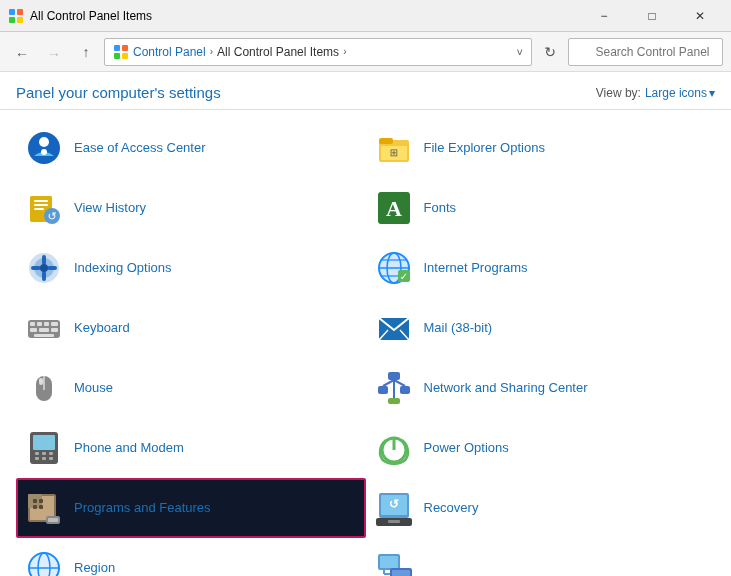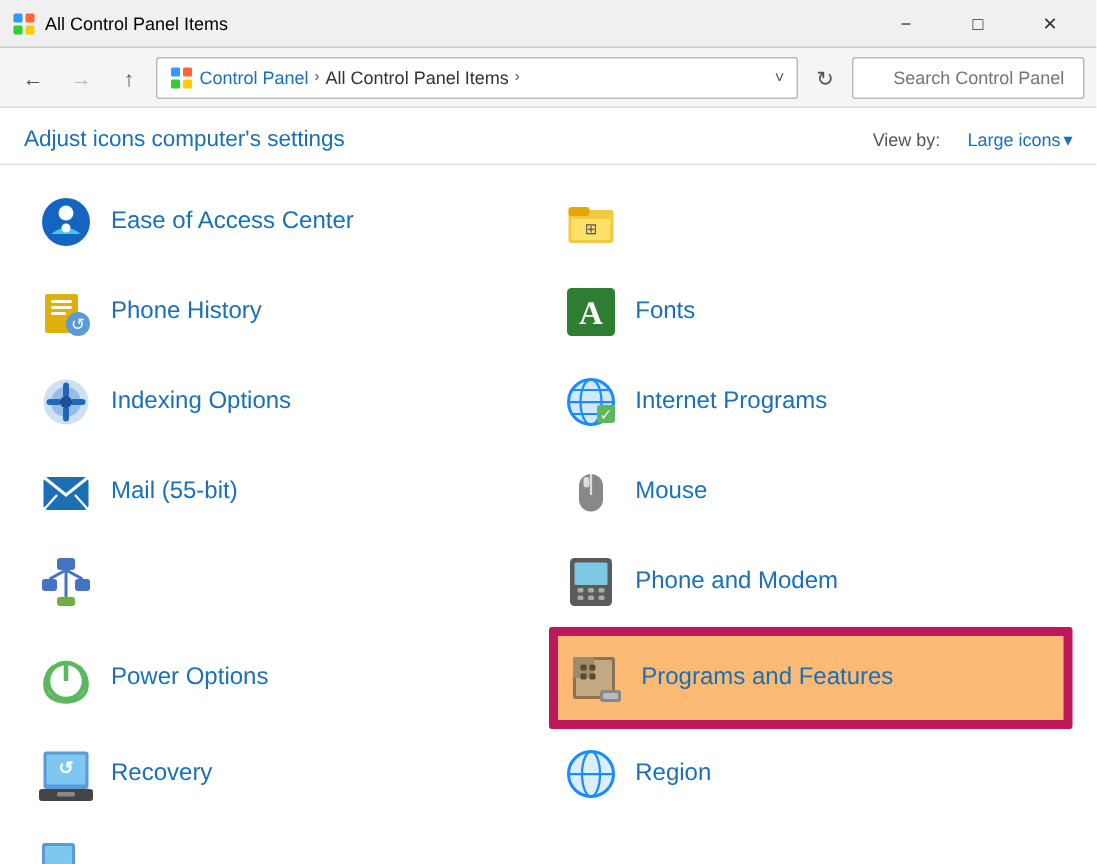--- a/index.html
+++ b/index.html
@@ -171,21 +171,21 @@
       flex-shrink: 0;
     }
     .page-title-text {
       font-size: 15px;
       color: #1a6fb5;
       font-weight: 400;
     }
     .view-by {
       display: flex;
       align-items: center;
-      gap: 18px;
+      gap: 4px;
       font-size: 12px;
       color: #555;
       margin-left: 28px;
     }
     .view-by-label { color: #555; }
     .view-by-value {
       color: #1a6fb5;
       cursor: pointer;
       display: flex;
       align-items: center;
@@ -214,33 +214,33 @@
     .control-item {
       display: flex;
       align-items: center;
       padding: 8px 6px;
       cursor: pointer;
       border: 2px solid transparent;
       border-radius: 2px;
       gap: 10px;
     }
     .control-item.selected {
-      background: #fdba74;
-      border: 6px solid #be185d;
+      background: #0f172a;
+      border: 2px solid #be185d;
     }
     .item-icon {
       width: 40px;
       height: 40px;
       flex-shrink: 0;
       display: flex;
       align-items: center;
       justify-content: center;
     }
     .item-label {
-      font-size: 16px;
+      font-size: 13px;
       color: #1a6fb5;
       line-height: 1.3;
     }
 
     
     .items-container::-webkit-scrollbar { width: 17px; }
     .items-container::-webkit-scrollbar-track { background: #f0f0f0; }
     .items-container::-webkit-scrollbar-thumb {
       background: #c0c0c0;
       border: 3px solid #f0f0f0;
@@ -289,21 +289,21 @@
   <button class="refresh-btn">↻</button>
   <div class="search-box">
     <input class="search-input" placeholder="Search Control Panel" type="text" style="">
 
   </div>
 </div>
 
 <div class="main-content">
 
   <div class="content-header">
-    <span class="page-title-text">Adjust icons computer's settings</span>
+    <span class="page-title-text">Panel your computer's settings</span>
     <div class="view-by">
       <span class="view-by-label">View by:</span>
       <span class="view-by-value">
         <span>Large icons</span>
         <span>▾</span>
       </span>
     </div>
   </div>
   <div class="divider"></div>
 
@@ -322,34 +322,35 @@
         </div>
         <div class="control-item">
           <div class="item-icon">
             <svg width="36" height="36" viewBox="0 0 36 36">
               <rect x="3" y="10" width="30" height="22" rx="2" fill="#f5c842"></rect>
               <rect x="3" y="8" width="14" height="6" rx="2" fill="#e6a800"></rect>
               <rect x="5" y="16" width="26" height="14" rx="1" fill="#ffe066"></rect>
               <text x="18" y="26" text-anchor="middle" font-size="10" fill="#555">⊞</text>
             </svg>
           </div>
+          <span class="item-label">File Explorer Options</span>
         </div>
         <div class="control-item">
           <div class="item-icon">
             <svg width="36" height="36" viewBox="0 0 36 36">
               <rect x="4" y="6" width="22" height="26" rx="2" fill="#c8a020"></rect>
               <rect x="4" y="6" width="22" height="26" rx="2" fill="#e6b800" opacity="0.7"></rect>
               <rect x="8" y="10" width="14" height="2" rx="1" fill="#fff"></rect>
               <rect x="8" y="14" width="14" height="2" rx="1" fill="#fff"></rect>
               <rect x="8" y="18" width="10" height="2" rx="1" fill="#fff"></rect>
               <circle cx="26" cy="26" r="8" fill="#5b9bd5"></circle>
               <text x="26" y="30" text-anchor="middle" font-size="11" fill="#fff">↺</text>
             </svg>
           </div>
-          <span class="item-label">Phone History</span>
+          <span class="item-label">View History</span>
         </div>
         <div class="control-item">
           <div class="item-icon">
             <svg width="36" height="36" viewBox="0 0 36 36">
               <rect x="2" y="2" width="32" height="32" rx="3" fill="#2e7d32"></rect>
               <text x="18" y="26" text-anchor="middle" font-size="22" font-family="serif" fill="#fff" font-weight="bold">A</text>
             </svg>
           </div>
           <span class="item-label">Fonts</span>
         </div>
@@ -378,27 +379,43 @@
               <line x1="6" y1="26" x2="30" y2="26" stroke="#1a8cff" stroke-width="1.2"></line>
               <rect x="22" y="20" width="12" height="12" rx="2" fill="#5cb85c"></rect>
               <text x="28" y="30" text-anchor="middle" font-size="10" fill="#fff">✓</text>
             </svg>
           </div>
           <span class="item-label">Internet Programs</span>
         </div>
         <div class="control-item">
           <div class="item-icon">
             <svg width="36" height="36" viewBox="0 0 36 36">
+              <rect x="2" y="10" width="32" height="18" rx="3" fill="#888"></rect>
+              <rect x="4" y="12" width="5" height="4" rx="1" fill="#ddd"></rect>
+              <rect x="11" y="12" width="5" height="4" rx="1" fill="#ddd"></rect>
+              <rect x="18" y="12" width="5" height="4" rx="1" fill="#ddd"></rect>
+              <rect x="25" y="12" width="7" height="4" rx="1" fill="#ddd"></rect>
+              <rect x="4" y="18" width="7" height="4" rx="1" fill="#ddd"></rect>
+              <rect x="13" y="18" width="10" height="4" rx="1" fill="#ddd"></rect>
+              <rect x="25" y="18" width="7" height="4" rx="1" fill="#ddd"></rect>
+              <rect x="8" y="24" width="20" height="3" rx="1" fill="#ddd"></rect>
+            </svg>
+          </div>
+          <span class="item-label">Keyboard</span>
+        </div>
+        <div class="control-item">
+          <div class="item-icon">
+            <svg width="36" height="36" viewBox="0 0 36 36">
               <rect x="3" y="8" width="30" height="22" rx="3" fill="#1a6fb5"></rect>
               <polyline points="3,8 18,20 33,8" fill="none" stroke="#fff" stroke-width="2"></polyline>
               <line x1="3" y1="30" x2="12" y2="20" stroke="#fff" stroke-width="1.5"></line>
               <line x1="33" y1="30" x2="24" y2="20" stroke="#fff" stroke-width="1.5"></line>
             </svg>
           </div>
-          <span class="item-label">Mail (55-bit)</span>
+          <span class="item-label">Mail (38-bit)</span>
         </div>
         <div class="control-item">
           <div class="item-icon">
             <svg width="36" height="36" viewBox="0 0 36 36">
               <rect x="10" y="6" width="16" height="25" rx="8" fill="#888"></rect>
               <line x1="18" y1="6" x2="18" y2="20" stroke="#ddd" stroke-width="1.5"></line>
               <rect x="13" y="8" width="4" height="7" rx="2" fill="#ddd"></rect>
             </svg>
           </div>
           <span class="item-label">Mouse</span>
@@ -408,20 +425,21 @@
             <svg width="36" height="36" viewBox="0 0 36 36">
               <rect x="12" y="2" width="12" height="8" rx="2" fill="#4472c4"></rect>
               <rect x="2" y="16" width="10" height="8" rx="2" fill="#4472c4"></rect>
               <rect x="24" y="16" width="10" height="8" rx="2" fill="#4472c4"></rect>
               <rect x="12" y="28" width="12" height="6" rx="2" fill="#70ad47"></rect>
               <line x1="18" y1="10" x2="7" y2="16" stroke="#4472c4" stroke-width="2"></line>
               <line x1="18" y1="10" x2="29" y2="16" stroke="#4472c4" stroke-width="2"></line>
               <line x1="18" y1="10" x2="18" y2="28" stroke="#4472c4" stroke-width="2"></line>
             </svg>
           </div>
+          <span class="item-label">Network and Sharing Center</span>
         </div>
         <div class="control-item">
           <div class="item-icon">
             <svg width="36" height="36" viewBox="0 0 36 36">
               <rect x="4" y="2" width="28" height="32" rx="3" fill="#5b5b5b"></rect>
               <rect x="7" y="5" width="22" height="15" rx="1" fill="#7ec8e3"></rect>
               <rect x="9" y="22" width="4" height="3" rx="1" fill="#aaa"></rect>
               <rect x="16" y="22" width="4" height="3" rx="1" fill="#aaa"></rect>
               <rect x="23" y="22" width="4" height="3" rx="1" fill="#aaa"></rect>
               <rect x="9" y="27" width="4" height="3" rx="1" fill="#aaa"></rect>

